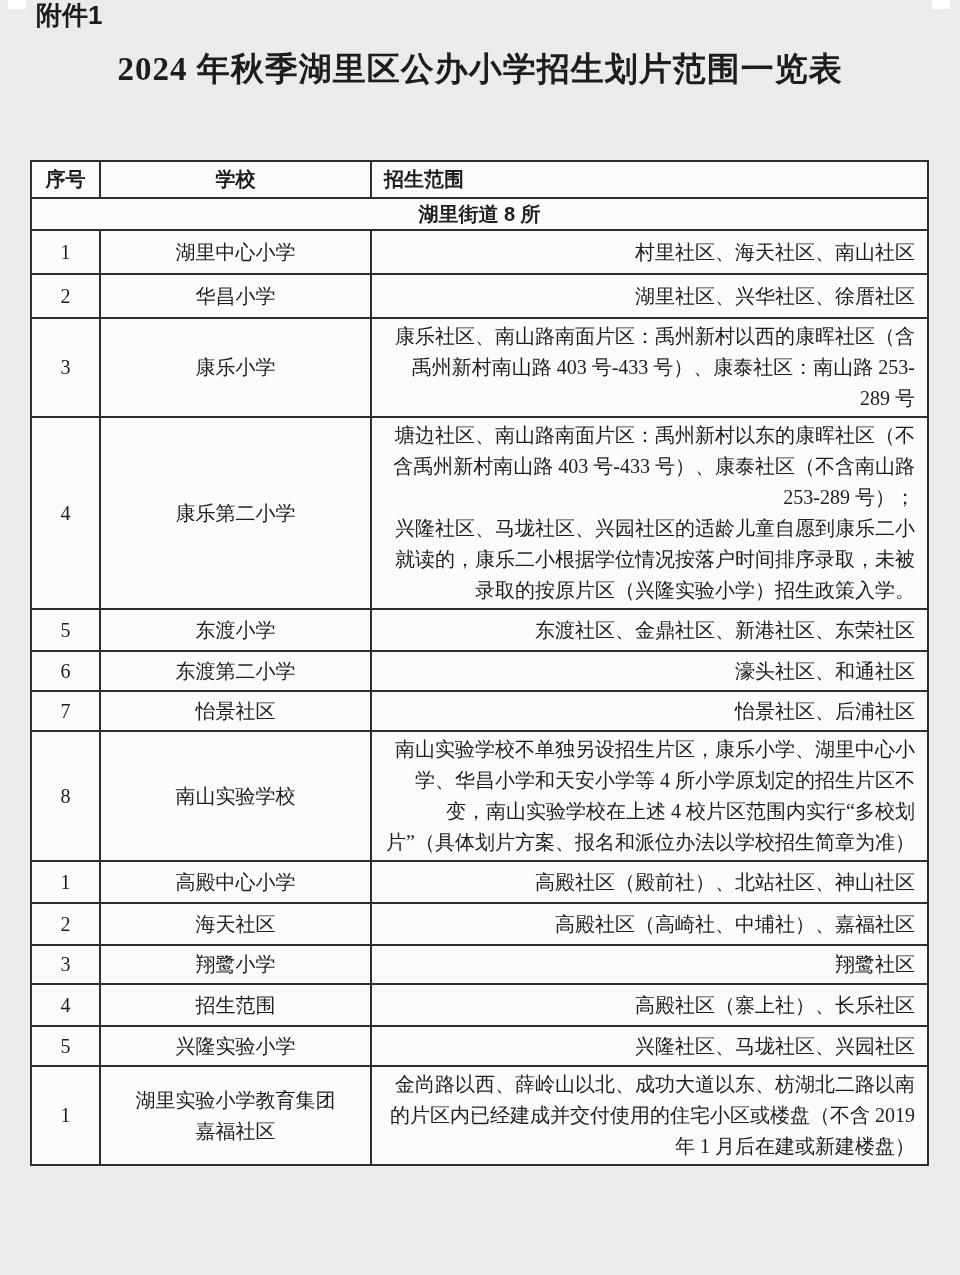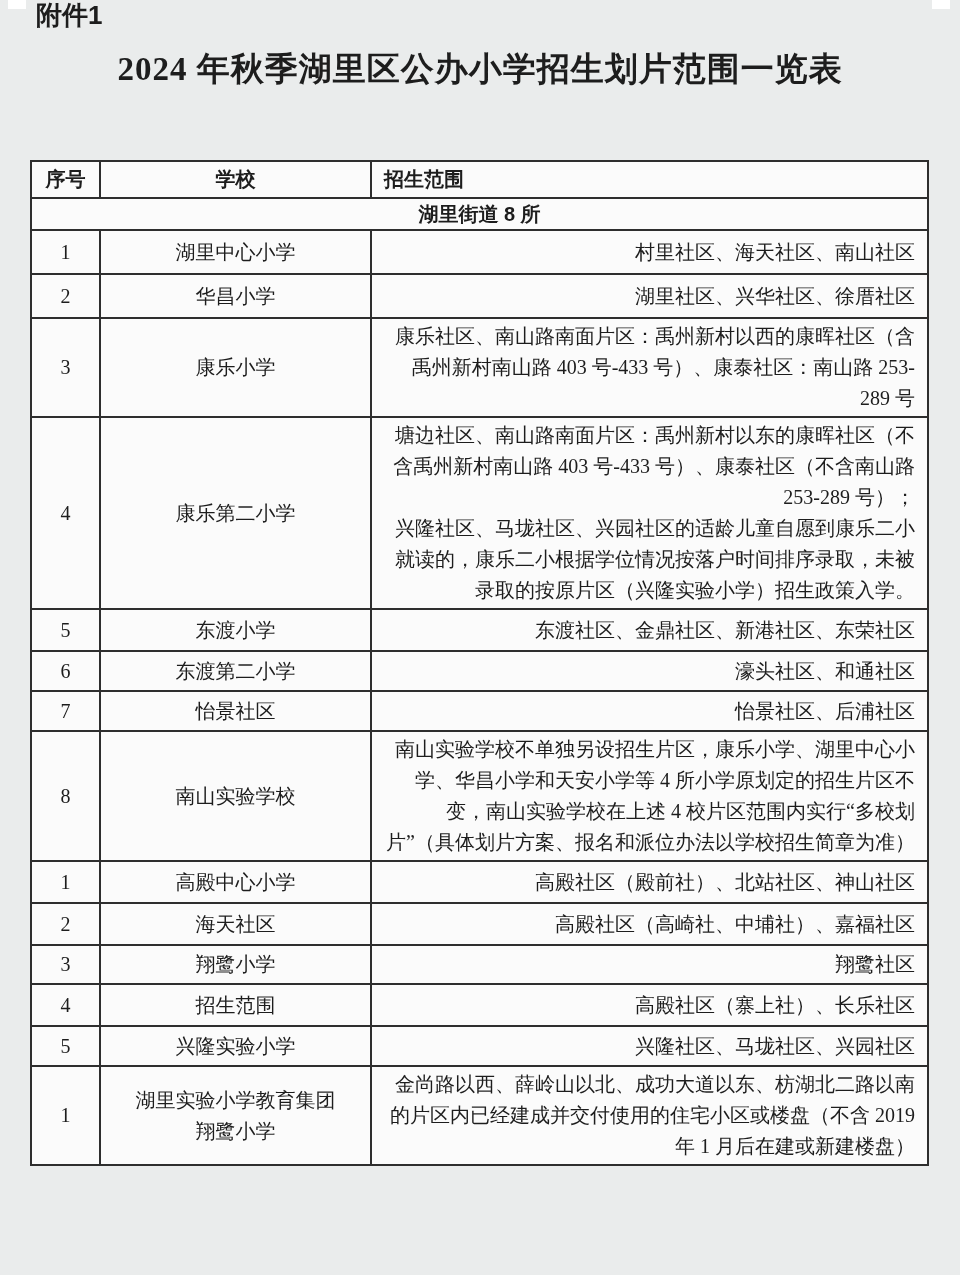--- a/index.html
+++ b/index.html
@@ -162,17 +162,17 @@
     </tr>
     <tr class="r40">
       <td class="c1">5</td>
       <td class="c2">兴隆实验小学</td>
       <td class="c3">兴隆社区、马垅社区、兴园社区</td>
     </tr>
 
     <tr>
       <td class="c1">1</td>
       <td class="c2">湖里实验小学教育集团
-翔鹭小学</td>
+嘉福社区</td>
       <td class="c3">金尚路以西、薛岭山以北、成功大道以东、枋湖北二路以南的片区内已经建成并交付使用的住宅小区或楼盘（不含 2019 年 1 月后在建或新建楼盘）</td>
     </tr>
   </tbody>
 </table>
 
 </body></html>

